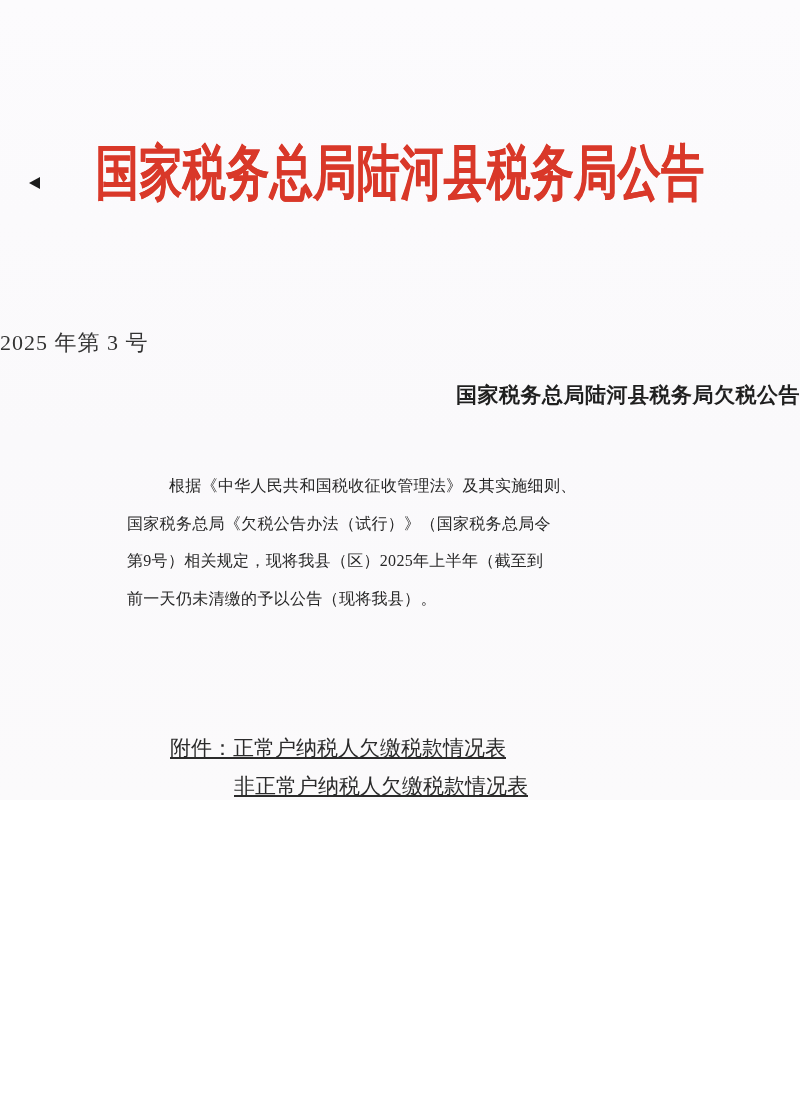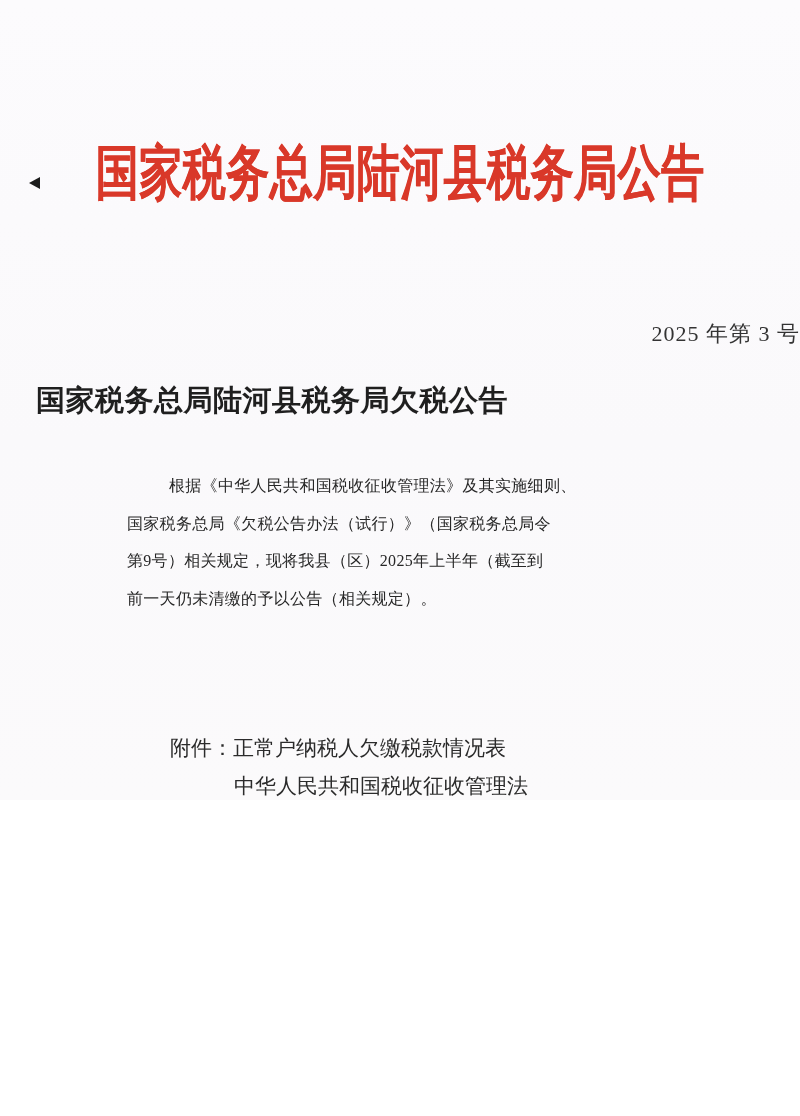--- a/index.html
+++ b/index.html
@@ -41,41 +41,40 @@
     color: #d93829;
     letter-spacing: 0.5px;
     transform: scaleY(1.38);
     transform-origin: 50% 12%;
     text-shadow: 0.6px 0 0 #d93829;
     white-space: nowrap;
   }
 
   .doc-number {
     position: absolute;
-    top: 319px;
+    top: 328px;
     left: 0;
     width: 100%;
-    text-align: right;
+    text-align: left;
     font-size: 22px;
     letter-spacing: 1px;
     color: #333;
   }
 
   .doc-subtitle {
     position: absolute;
     top: 381px;
     left: 0;
     width: 100%;
-    text-align: left;
+    text-align: right;
     margin: 0;
-    font-size: 29px;
+    font-size: 21px;
     font-weight: bold;
     letter-spacing: 0.5px;
     color: #1f1f1f;
-    padding-left: 36px;
   }
 
   .body-text {
     position: absolute;
     top: 467px;
     left: 127px;
     width: 530px;
     font-size: 16px;
     line-height: 37.5px;
     color: #272727;
@@ -87,20 +86,21 @@
   }
   .body-text p.indent { text-indent: 42px; }
 
   .attachments {
     position: absolute;
     top: 729px;
     left: 170px;
     font-size: 21px;
     line-height: 38px;
     color: #2b2b2b;
+    text-decoration: underline;
   }
   .attachments .att-line { white-space: nowrap; }
   .attachments .att-line.second { margin-left: 64px; }
 
   .signature {
     position: absolute;
     top: 879px;
     left: 374px;
     font-size: 23px;
     letter-spacing: 1.5px;
@@ -144,28 +144,28 @@
   </h1>
 
   <div class="doc-number">2025 年第 3 号</div>
 
   <h2 class="doc-subtitle">国家税务总局陆河县税务局欠税公告</h2>
 
   <div class="body-text">
     <p class="indent">根据《中华人民共和国税收征收管理法》及其实施细则、</p>
     <p>国家税务总局《欠税公告办法（试行）》（国家税务总局令</p>
     <p>第9号）相关规定，现将我县（区）2025年上半年（截至到</p>
-    <p>前一天仍未清缴的予以公告（相关规定）。</p>
+    <p>前一天仍未清缴的予以公告（现将我县）。</p>
   </div>
 
   <div class="attachments">
     <div class="att-line">
       <span>附件：</span><span>正常户纳税人欠缴税款情况表</span>
     </div>
-    <div class="att-line second">中华人民共和国税收征收管理法</div>
+    <div class="att-line second">非正常户纳税人欠缴税款情况表</div>
   </div>
 
   <div class="signature">国家税务总局陆河县税务局</div>
 
   <div class="sign-date">2025 年 7 月 18 日</div>
 
   <svg class="seal" viewBox="0 0 220 220" xmlns="http://www.w3.org/2000/svg">
     <defs>
       <path id="sealTextPath" d="M 110 188 A 78 78 0 0 1 110 32 A 78 78 0 0 1 110 188" fill="none"></path>
     </defs>

